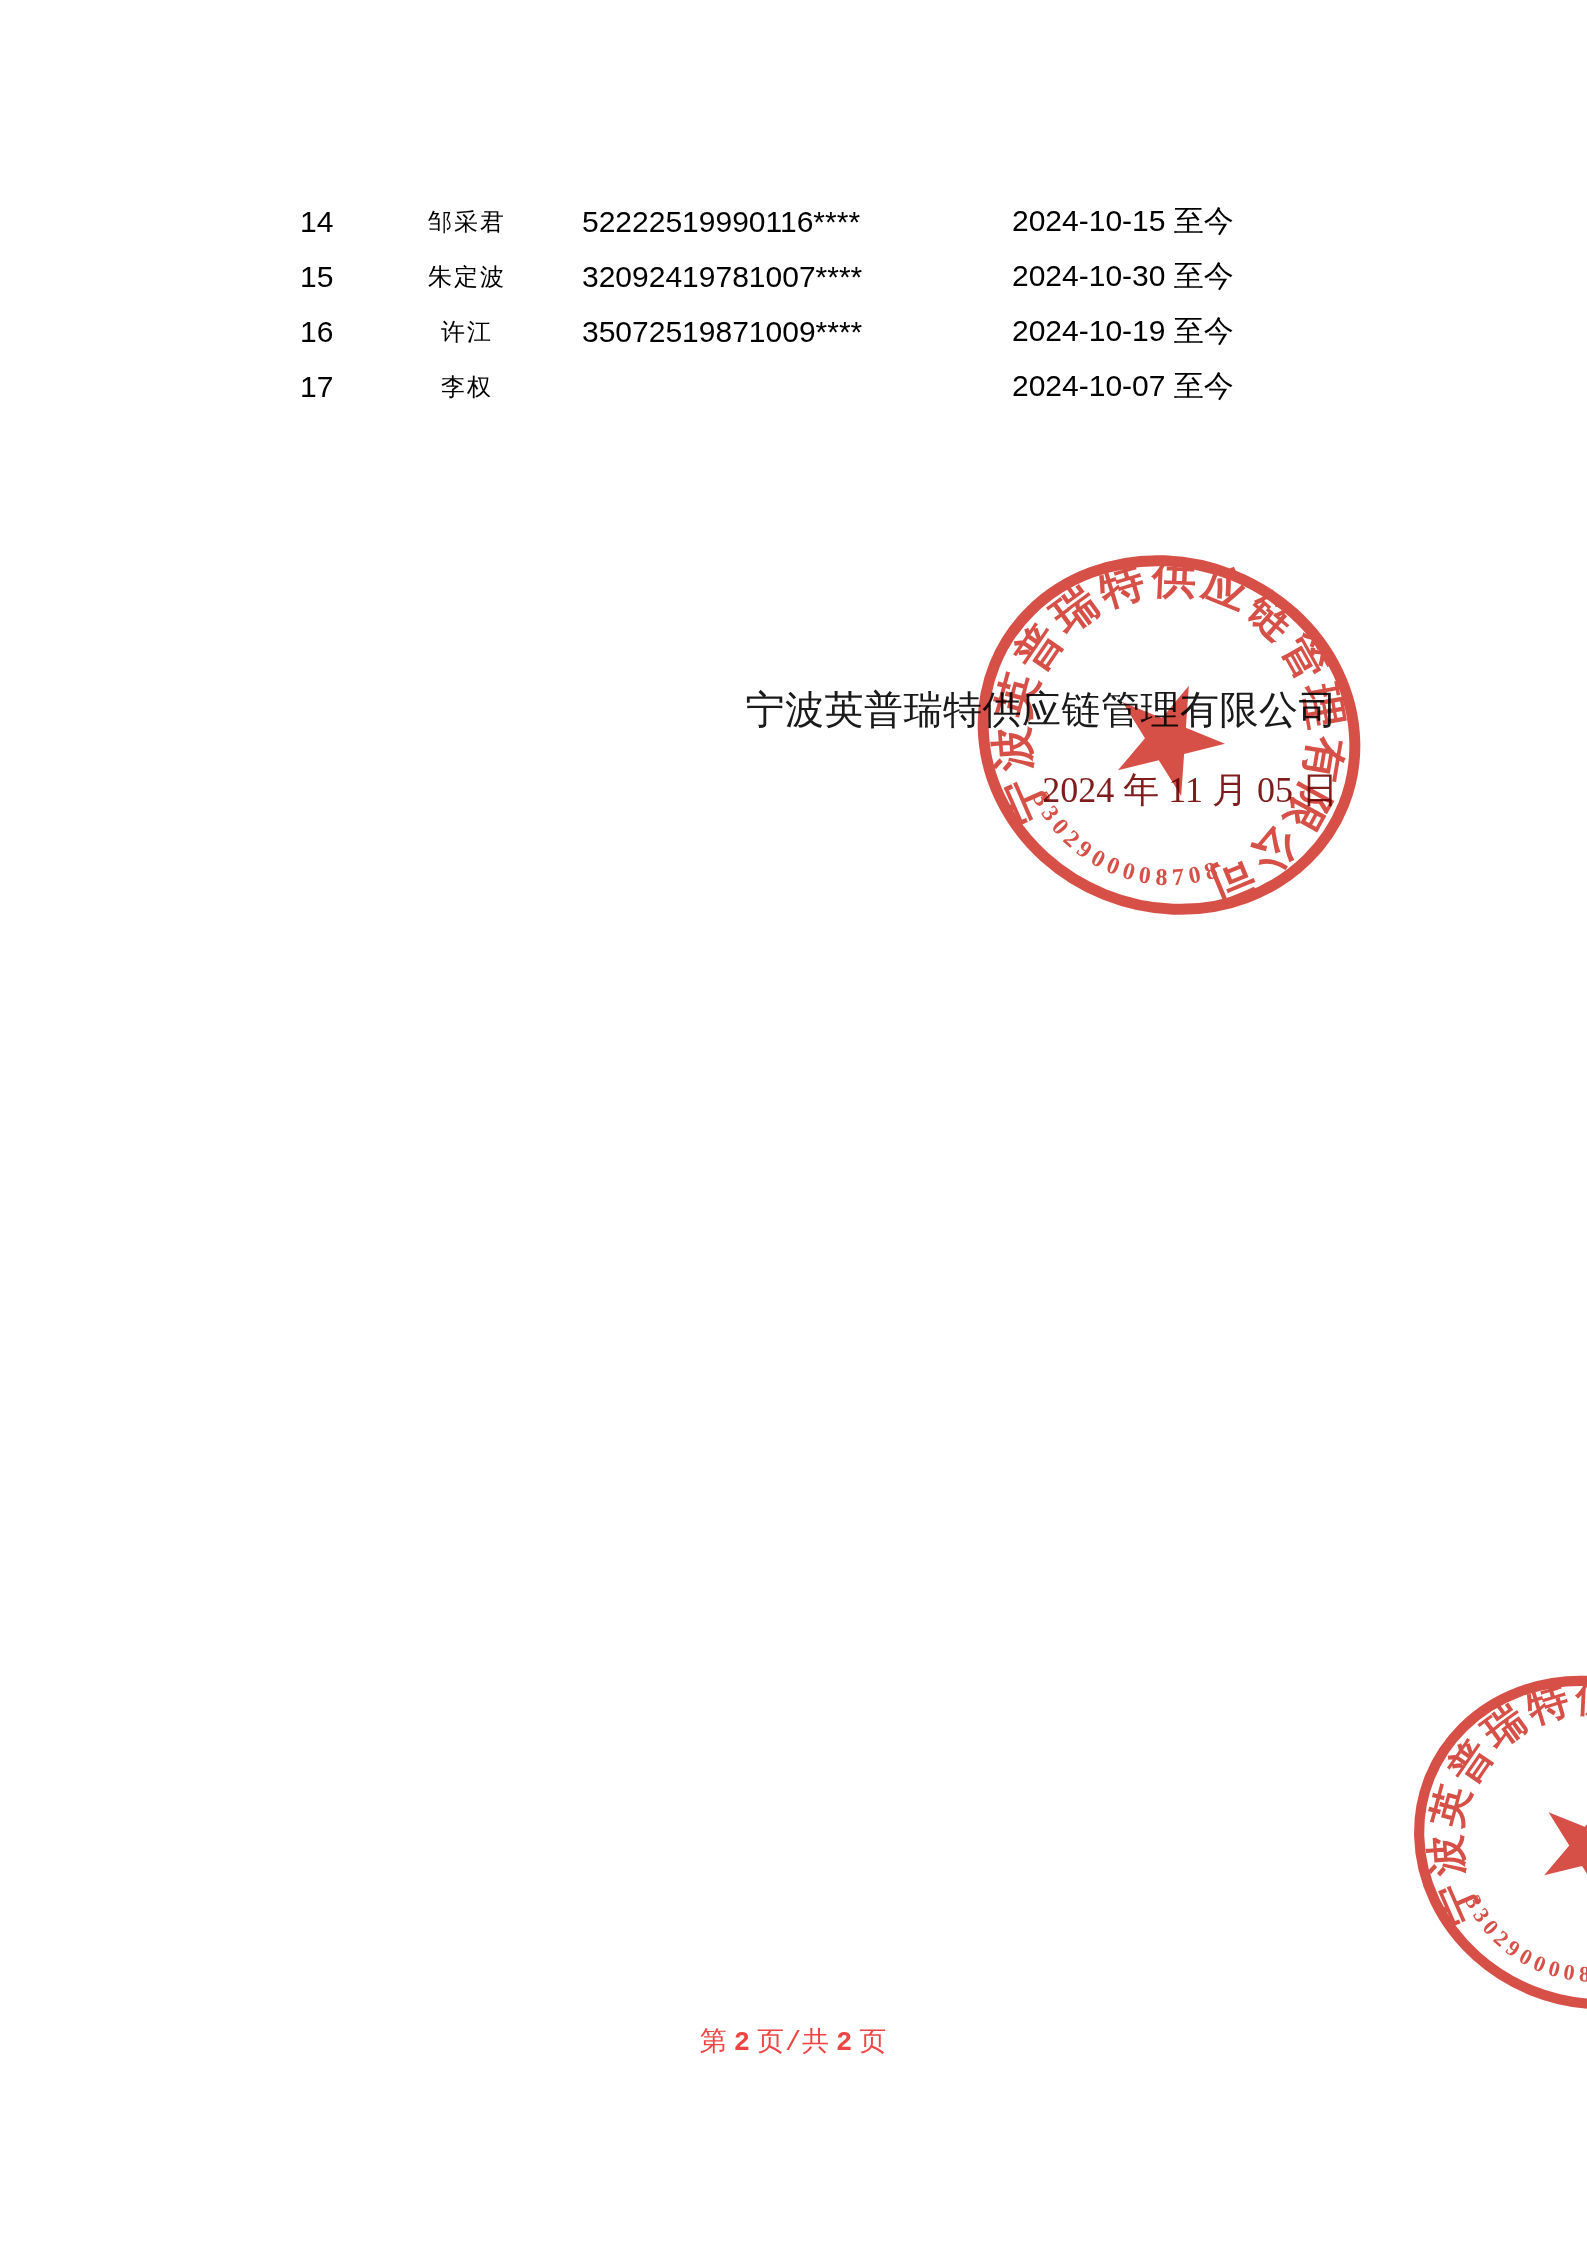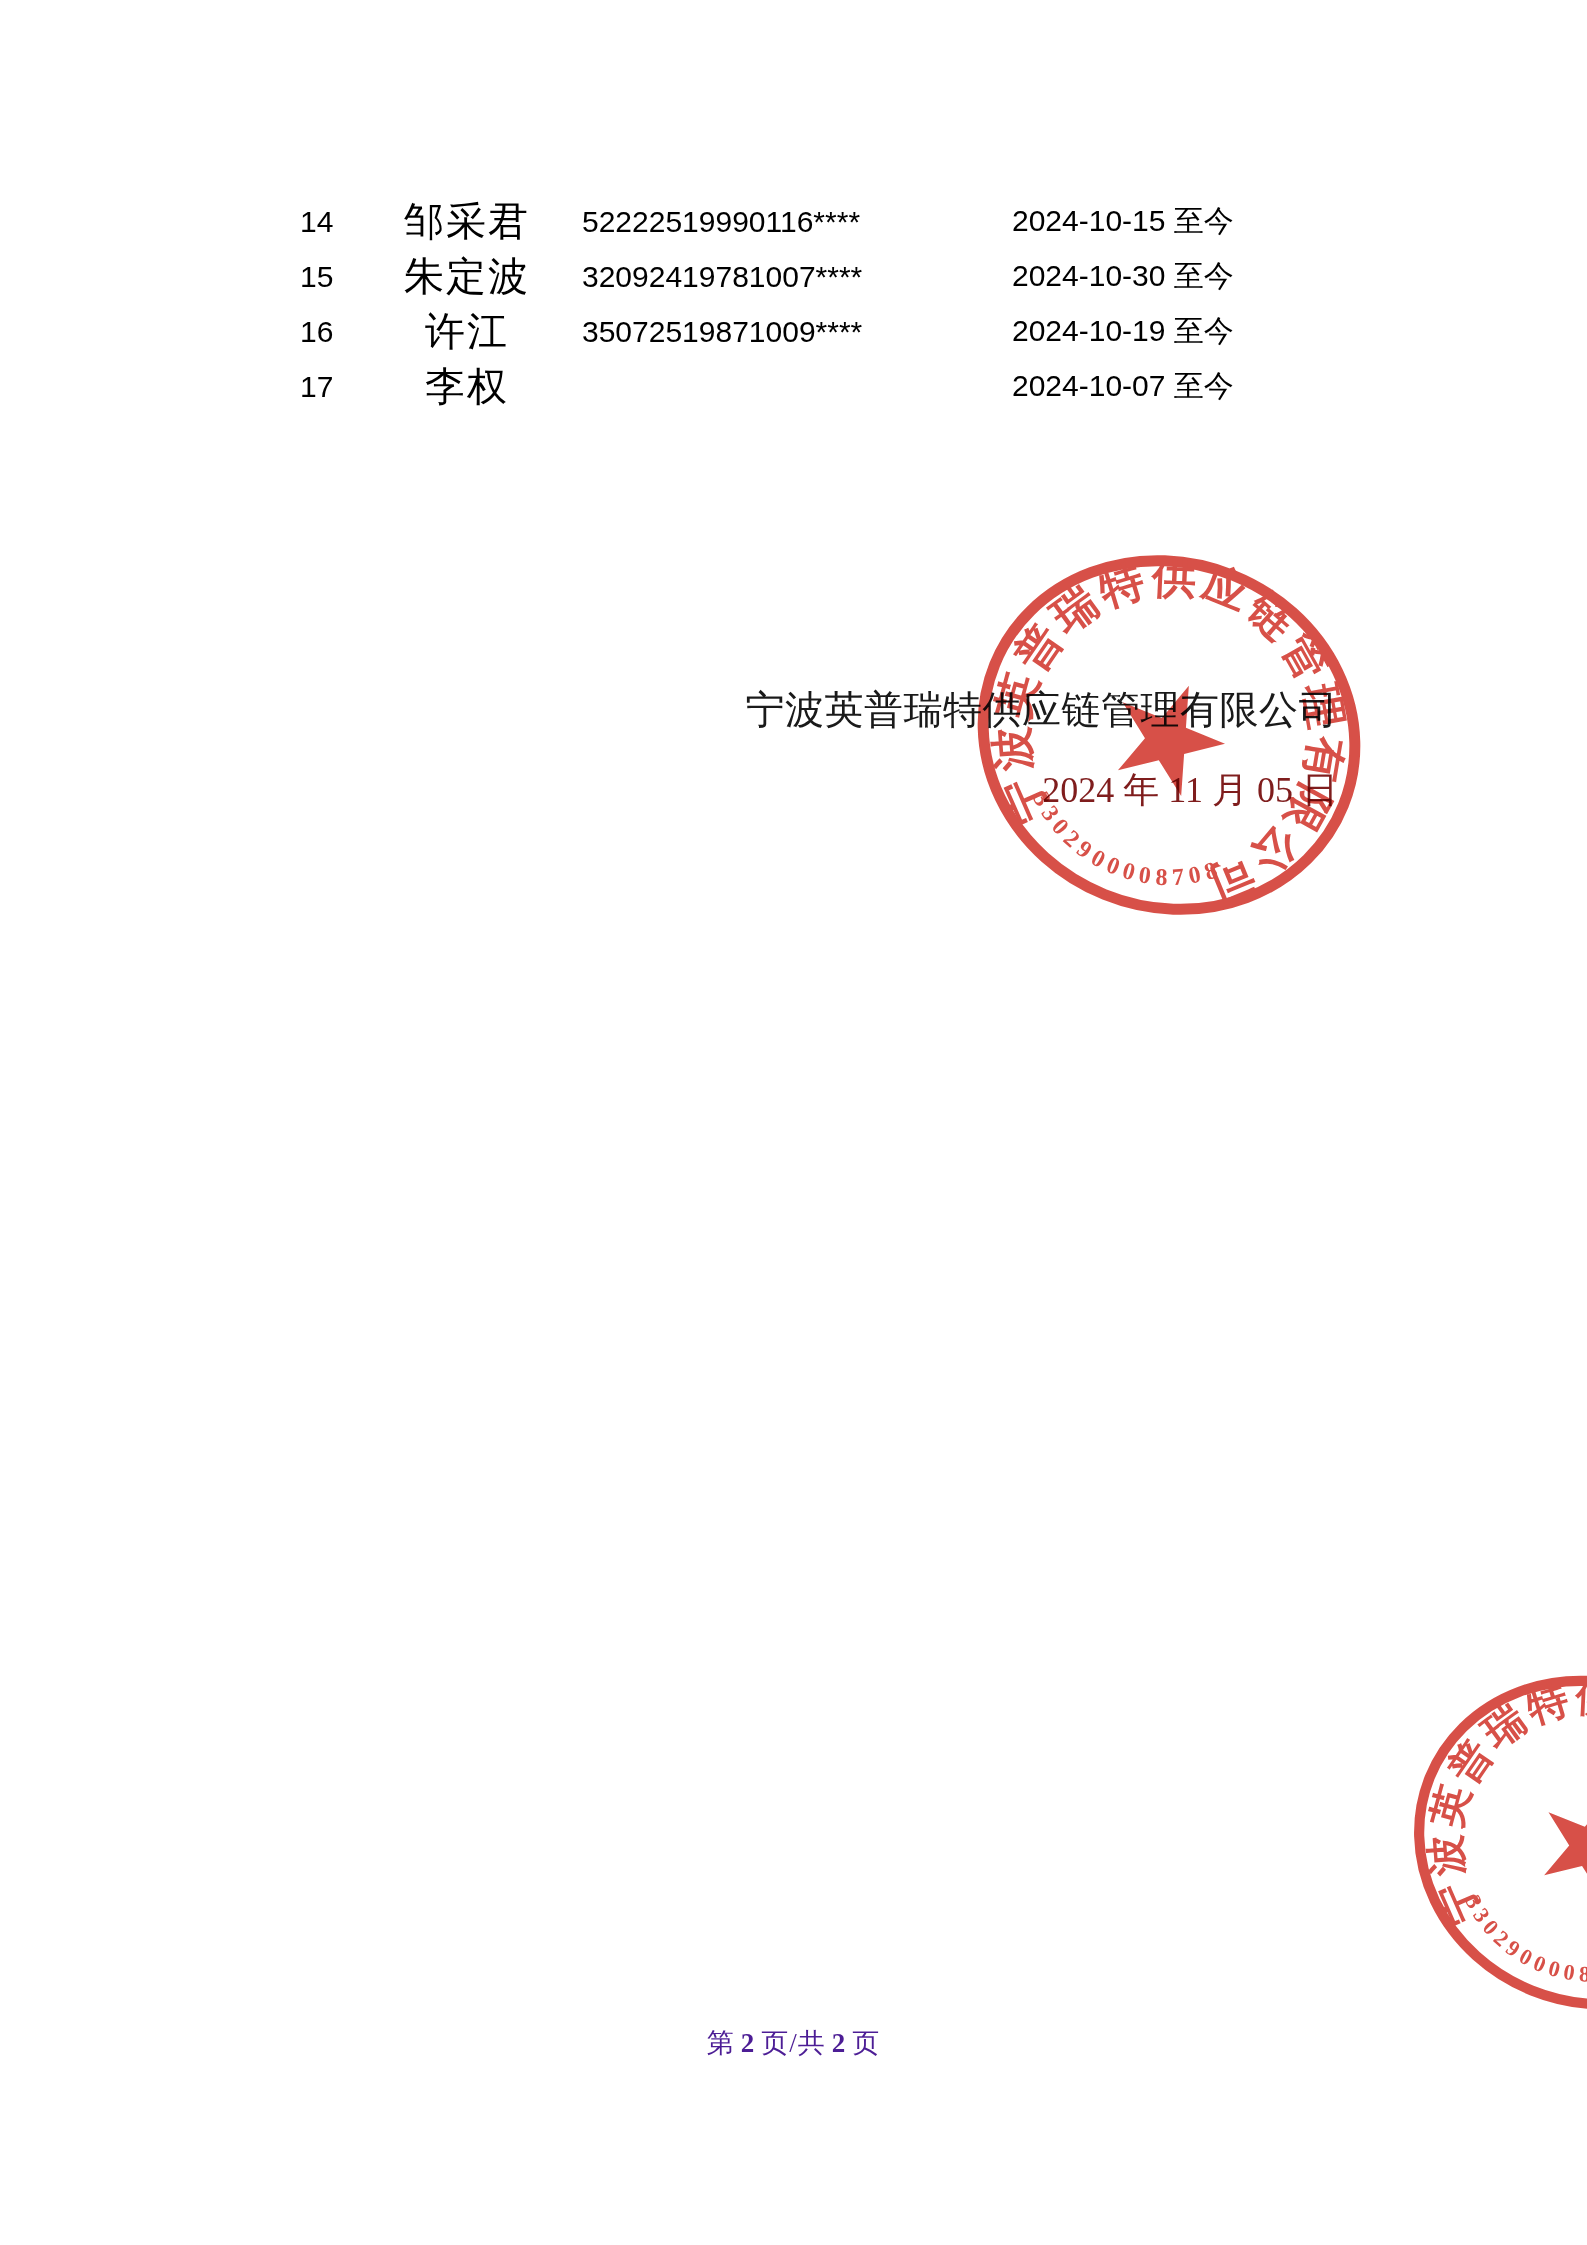--- a/index.html
+++ b/index.html
@@ -23,21 +23,21 @@
   }
   .t-row { position: relative; height: 55px; }
   .t-cell {
     position: absolute;
     top: 0; height: 55px;
     display: flex; align-items: center;
     font-size: 30px;
     white-space: nowrap;
   }
   .c-no   { left: 0;     width: 80px; }
-  .c-name { left: 88px;  width: 158px; justify-content: center; font-size: 40px; letter-spacing: 2px; }
+  .c-name { left: 88px;  width: 158px; justify-content: center; font-size: 24px; letter-spacing: 2px; }
   .c-id   { left: 282px; width: 400px; }
   .c-date { left: 712px; width: 360px; }
 
   
   .sign-company {
     position: absolute;
     right: 249px; top: 686px;
     font-family: "Liberation Serif", serif;
     font-size: 39px; line-height: 48px;
     letter-spacing: 0.5px;
@@ -83,23 +83,23 @@
     font-size: 24px;
     letter-spacing: 5.5px;
   }
 
   
   .footer {
     position: absolute;
     left: 0; top: 2023px;
     width: 100%;
     text-align: center;
-    font-family: Liberation Serif, serif;
+    font-family: Liberation Mono, monospace;
     font-size: 27px; line-height: 40px;
-    color: #4c1d95;
+    color: #ef4444;
     letter-spacing: 1px;
   }
   .footer .num { font-weight: bold; padding: 0 6px; }
 </style>
 </head>
 <body>
 
 <div class="page">
 
   <div class="table-block">

